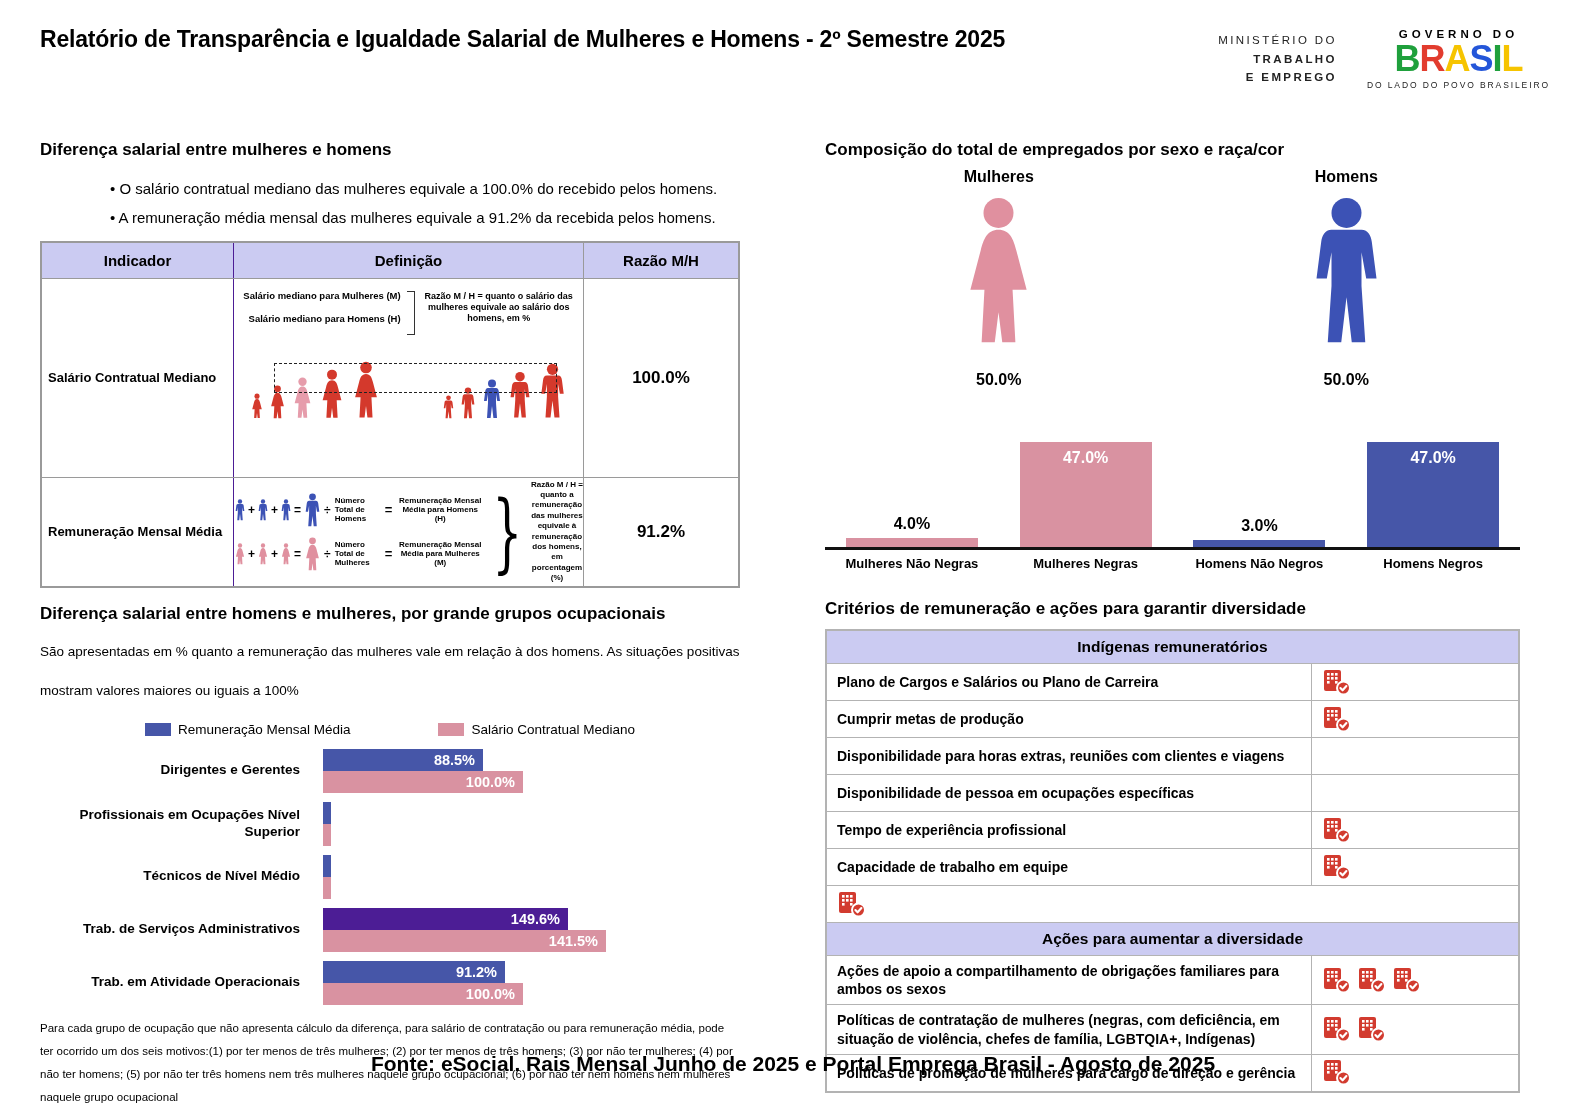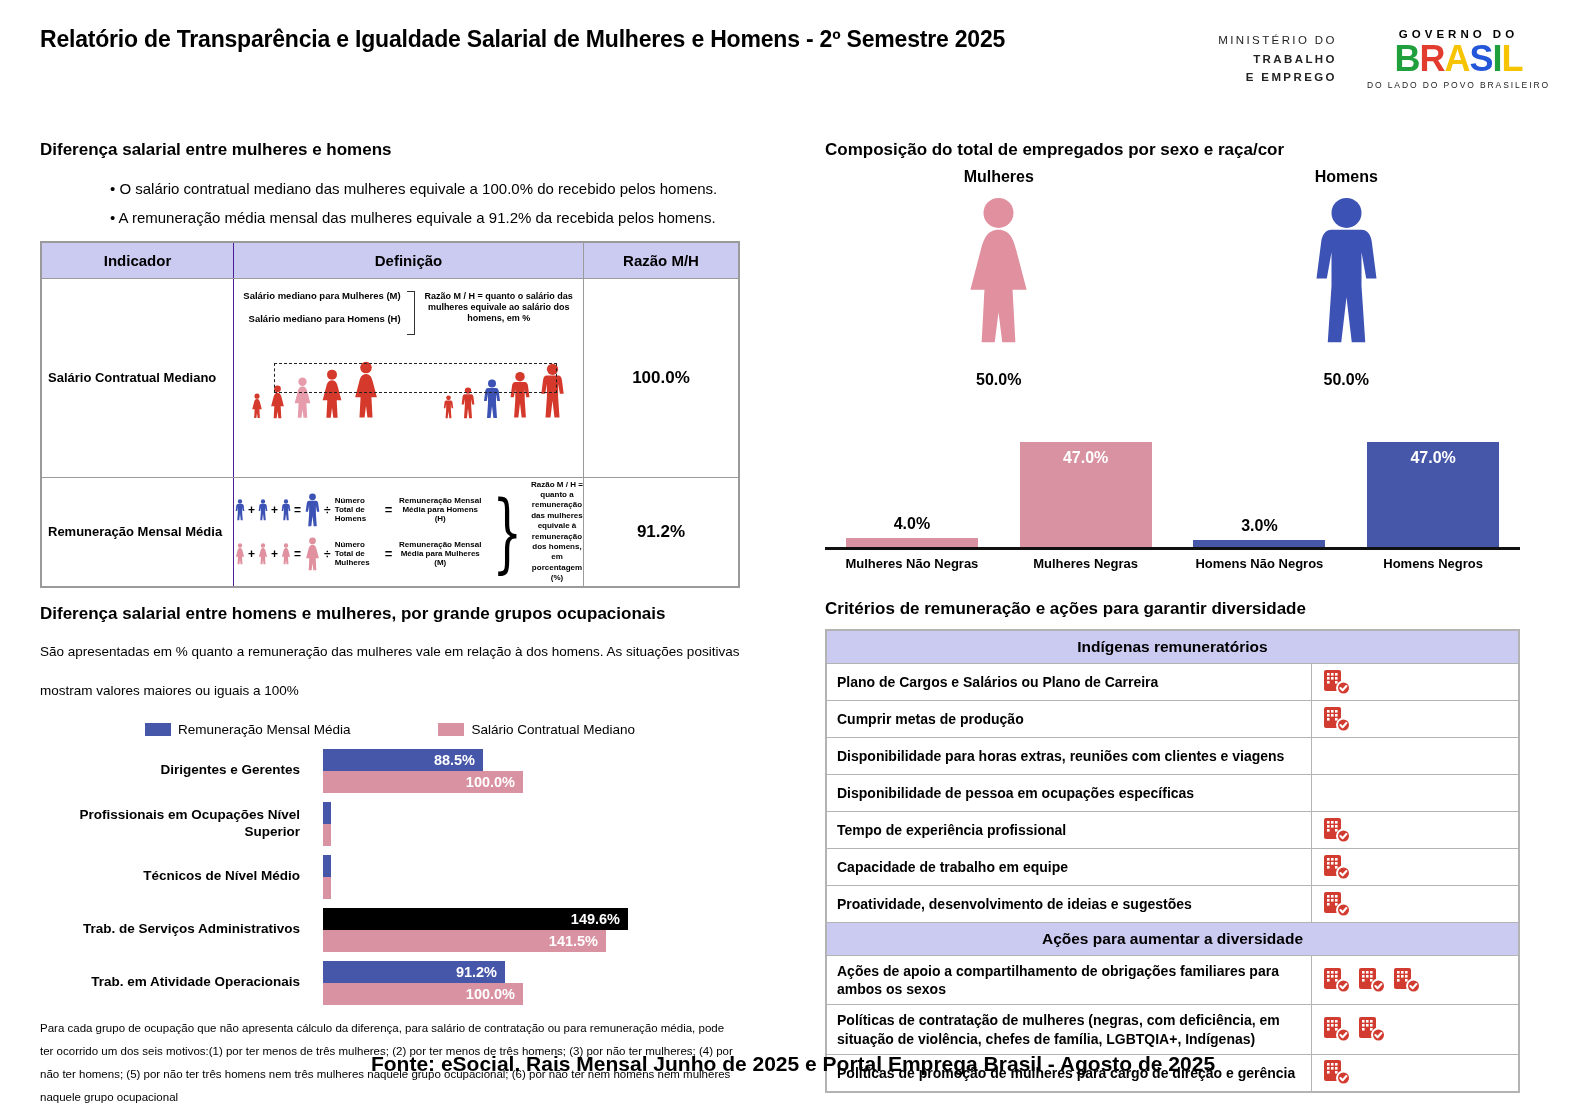--- a/index.html
+++ b/index.html
@@ -292,21 +292,21 @@
         <div class="occ-row">
           <div class="occ-label">Técnicos de Nível Médio</div>
           <div class="occ-bars">
             <div class="occ-bar" style="width:2px;background:#4656a8"></div>
             <div class="occ-bar" style="width:2px;background:#d992a1"></div>
           </div>
         </div>
         <div class="occ-row">
           <div class="occ-label">Trab. de Serviços Administrativos</div>
           <div class="occ-bars">
-            <div class="occ-bar" style="width:305px;background:#000000">149.6%</div>
+            <div class="occ-bar" style="width:245px;background:#4c1d95">149.6%</div>
             <div class="occ-bar" style="width:283px;background:#d992a1">141.5%</div>
           </div>
         </div>
         <div class="occ-row">
           <div class="occ-label">Trab. em Atividade Operacionais</div>
           <div class="occ-bars">
             <div class="occ-bar" style="width:182px;background:#4656a8">91.2%</div>
             <div class="occ-bar" style="width:200px;background:#d992a1">100.0%</div>
           </div>
         </div>
@@ -453,21 +453,20 @@
                 <rect x="13" y="8" width="2.6" height="2.6" fill="#fff"></rect>
                 <rect x="5" y="12" width="2.6" height="2.6" fill="#fff"></rect>
                 <rect x="13" y="12" width="2.6" height="2.6" fill="#fff"></rect>
                 <circle cx="21.5" cy="19" r="6.5" fill="#d23b2f" stroke="#fff" stroke-width="2"></circle>
                 <path d="M18.4 19 l2.2 2.3 l3.8 -4.3" stroke="#fff" stroke-width="2.1" fill="none" stroke-linecap="round" stroke-linejoin="round"></path>
               </svg>
             </span>
           </div>
         </div>
         <div class="crit-row">
-          <div class="crit-label">Proatividade, desenvolvimento de ideias e sugestões</div>
           <div class="crit-icons">
             <span class="b-icon">
               <svg width="30" height="27" viewBox="0 0 30 27">
                 <rect x="2" y="1" width="17" height="21" rx="2" fill="#d23b2f"></rect>
                 <rect x="5" y="4" width="2.6" height="2.6" fill="#fff"></rect>
                 <rect x="9" y="4" width="2.6" height="2.6" fill="#fff"></rect>
                 <rect x="13" y="4" width="2.6" height="2.6" fill="#fff"></rect>
                 <rect x="5" y="8" width="2.6" height="2.6" fill="#fff"></rect>
                 <rect x="9" y="8" width="2.6" height="2.6" fill="#fff"></rect>
                 <rect x="13" y="8" width="2.6" height="2.6" fill="#fff"></rect>

